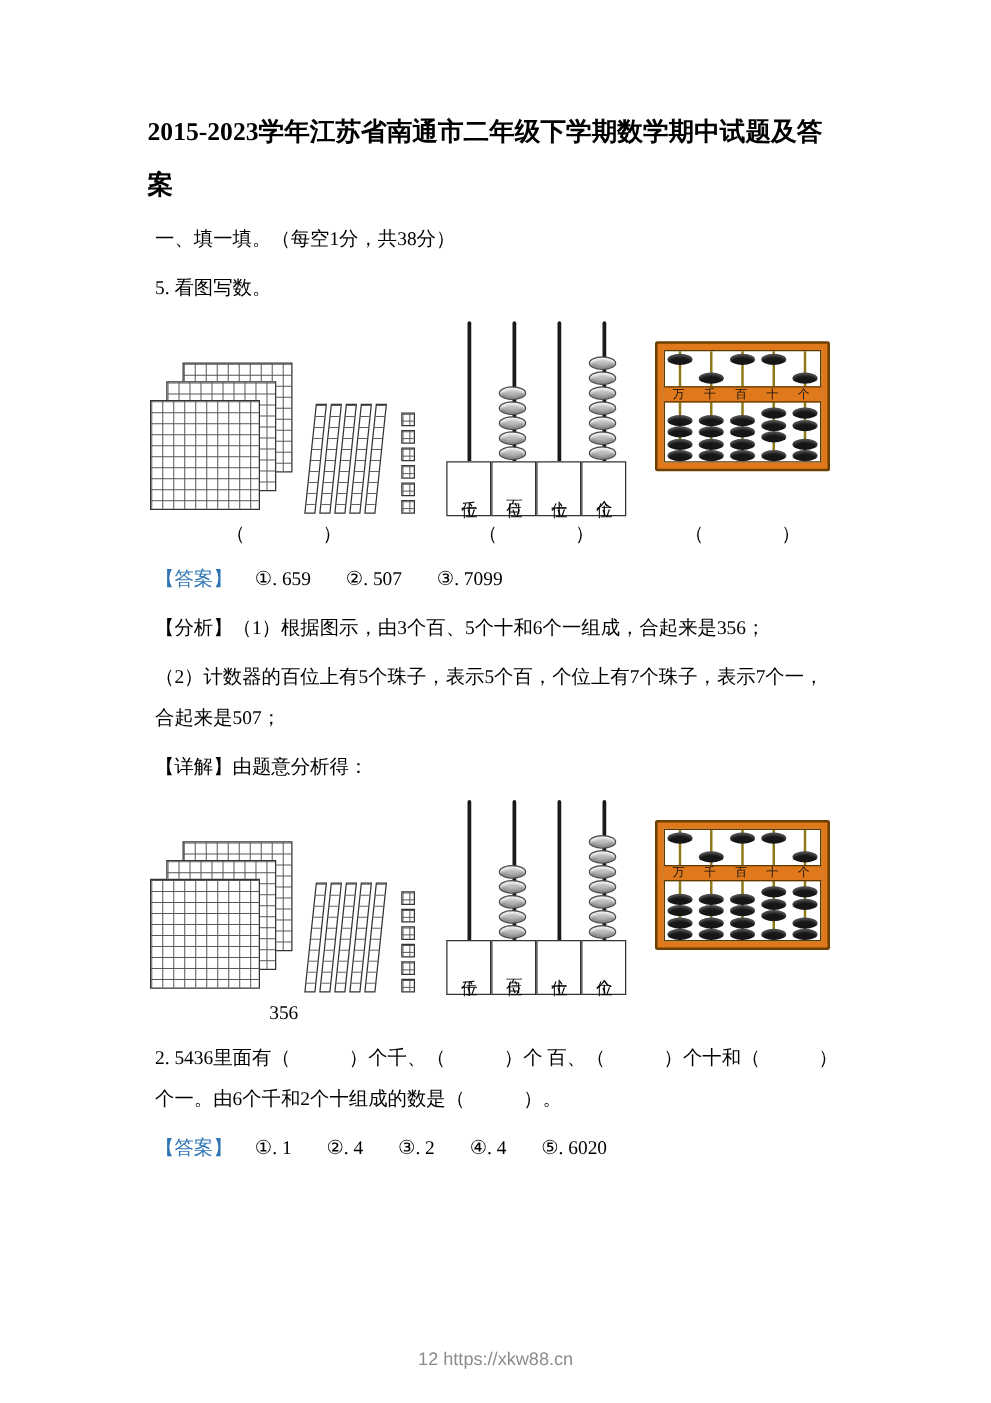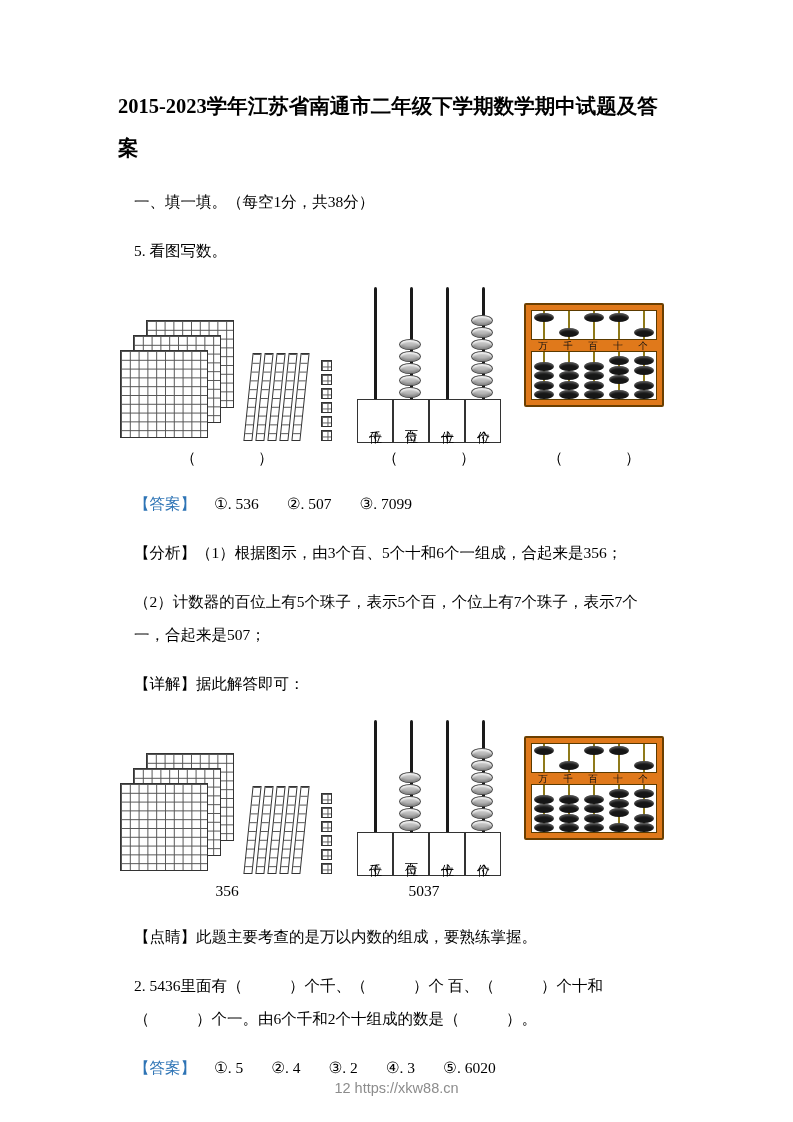--- a/index.html
+++ b/index.html
@@ -7,21 +7,21 @@
   .page {
     position: relative;
     width: 793px; height: 1122px;
     background: #ffffff;
     padding: 85px 115px 0 118px;
     font-family: "Liberation Serif", "DejaVu Serif", serif;
     color: #000;
     overflow: hidden;
   }
   h1.title { font-size: 20.5px; line-height: 42px; margin: 0; font-weight: bold; }
-  p.body { margin: 16px; font-size: 15.5px; line-height: 33px; font-family: Liberation Serif, serif; }
+  p.body { margin: 6px; font-size: 15.5px; line-height: 33px; font-family: Liberation Serif, serif; }
   .blue { color: #2e74b5; }
   .answer-label { margin-right: 14px; }
   .answer-line .item { margin-right: 24px; }
   .sec-heading { margin-top: 6px; }
 
   
   .figure-row { display: flex; align-items: flex-end; gap: 20px; height: 160px; margin: 4px 0 0 2px; }
   .figure-captions { display: flex; gap: 20px; margin: 2px 0 0 2px; font-size: 15.5px; line-height: 26px; }
   .figure-captions span { display: block; text-align: center; }
   .cap-blocks { width: 214px; }
@@ -186,30 +186,30 @@
     </div>
 
   <div class="figure-captions">
     <span class="cap-blocks">（　　　　）</span>
     <span class="cap-counter">（　　　　）</span>
     <span class="cap-abacus">（　　　　）</span>
   </div>
 
   <p class="body answer-line">
     <span class="blue answer-label">【答案】</span>
-    <span class="item">①. 536</span>
+    <span class="item">①. 659</span>
     <span class="item">②. 507</span>
     <span class="item">③. 7099</span>
   </p>
 
 
   <p class="body">【分析】（1）根据图示，由3个百、5个十和6个一组成，合起来是356；</p>
   <p class="body">（2）计数器的百位上有5个珠子，表示5个百，个位上有7个珠子，表示7个一，合起来是507；</p>
 
-  <p class="body">【详解】据此解答即可：</p>
+  <p class="body">【详解】由题意分析得：</p>
 
   <div class="figure-row" id="q1-figure-solution">
       <div class="bt-wrap">
         <div class="bt-hundreds">
           <div class="bt-hundred" style="left: 26px; top: 0px; z-index: 1;"></div>
           <div class="bt-hundred" style="left: 13px; top: 15px; z-index: 2;"></div>
           <div class="bt-hundred" style="left: 0px; top: 30px; z-index: 3;"></div>
         </div>
         <div class="bt-tens">
           <div class="bt-ten"></div>
@@ -289,31 +289,29 @@
           <div class="abacus-bead" style="left: 102px; top: 45px;"></div>
           <div class="abacus-bead" style="left: 102px; top: 54.5px;"></div>
           <div class="abacus-bead" style="left: 102px; top: 79px;"></div>
           <div class="abacus-bead" style="left: 102px; top: 69.5px;"></div>
         </div>
       </div>
     </div>
 
   <div class="figure-captions">
     <span class="cap-blocks">356</span>
-    <span class="cap-abacus">5037</span>
   </div>
 
-  <p class="body">【点睛】此题主要考查的是万以内数的组成，要熟练掌握。</p>
 
   <p class="body">2. 5436里面有（　　　）个千、（　　　）个 百、（　　　）个十和（　　　）个一。由6个千和2个十组成的数是（　　　）。</p>
 
   <p class="body answer-line">
     <span class="blue answer-label">【答案】</span>
-    <span class="item">①. 5</span>
+    <span class="item">①. 1</span>
     <span class="item">②. 4</span>
     <span class="item">③. 2</span>
-    <span class="item">④. 3</span>
+    <span class="item">④. 4</span>
     <span class="item">⑤. 6020</span>
   </p>
 
   <div class="footer">12 https://xkw88.cn</div>
 
 </div>
 
 </body></html>

